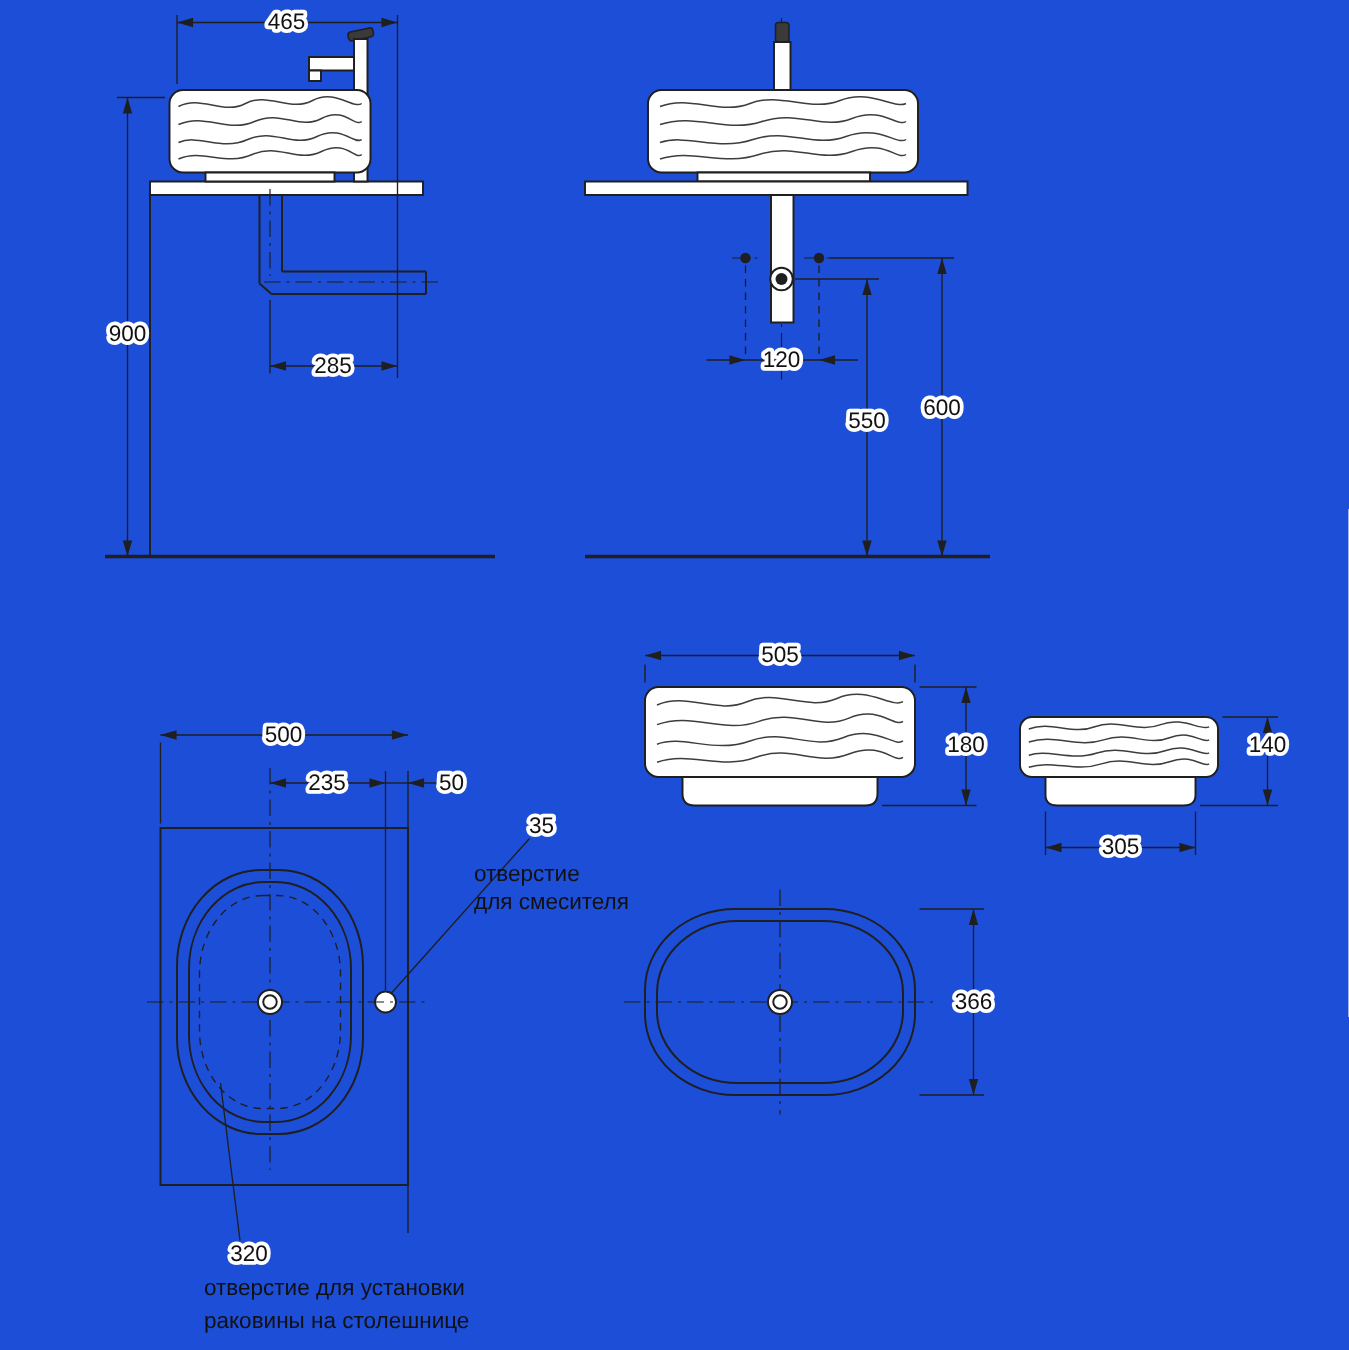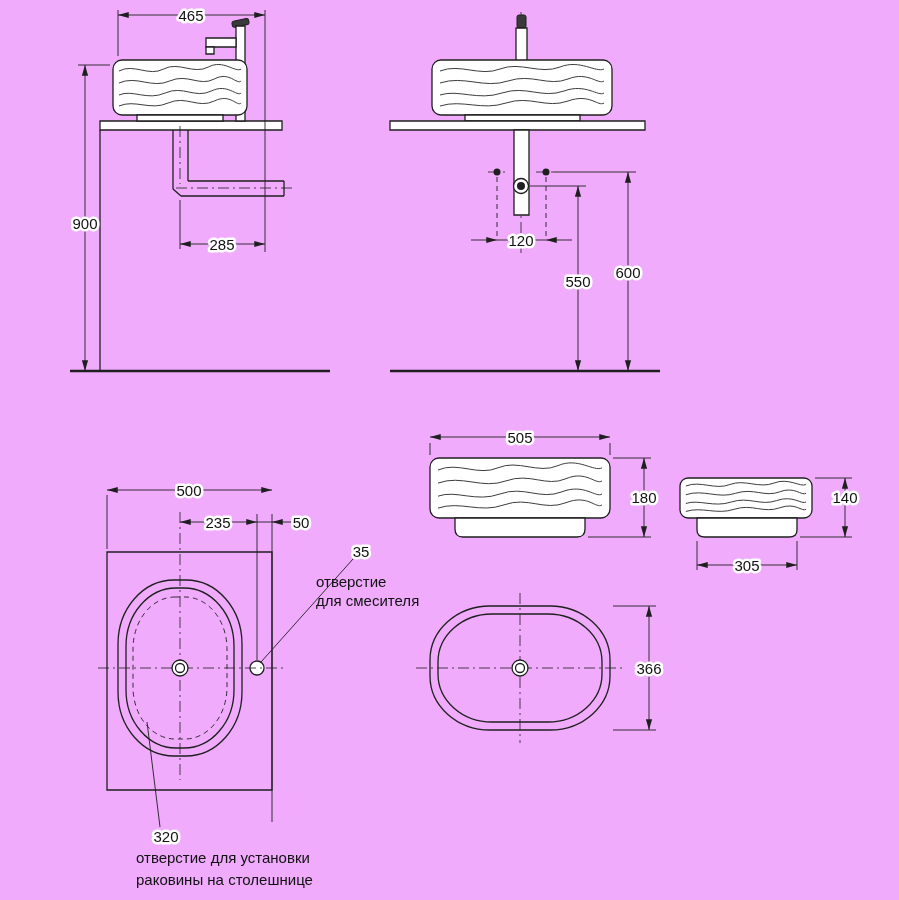--- a/index.html
+++ b/index.html
@@ -1,16 +1,16 @@
 <!DOCTYPE html>
 <html><head>
 <meta charset="utf-8">
 <style>
   html, body { margin: 0; padding: 0; background: #ffffff; }
-  .canvas { position: relative; width: 899px; height: 900px; background: #f0abfc; overflow: hidden; }
+  .canvas { position: relative; width: 899px; height: 900px; background: #1d4ed8; overflow: hidden; }
   svg { display: block; }
   path, line, rect, circle, ellipse { vector-effect: non-scaling-stroke; }
   .ln   { stroke: #1f1f1f; stroke-width: 1.3; fill: none; }
   .fillw{ stroke: #1f1f1f; stroke-width: 1.3; fill: #ffffff; }
   .dark { stroke: #1f1f1f; stroke-width: 1; fill: #3a3a3a; }
   .dl   { stroke: #1f1f1f; stroke-width: 0.9; fill: none; }
   .cl   { stroke: #1f1f1f; stroke-width: 0.8; stroke-dasharray: 11 4 2 4; fill: none; }
   .dash { stroke: #1f1f1f; stroke-width: 0.9; stroke-dasharray: 5 4; fill: none; }
   .floor{ stroke: #1f1f1f; stroke-width: 2.4; fill: none; }
   .wave { stroke: #3d3d3d; stroke-width: 1; fill: none; }

